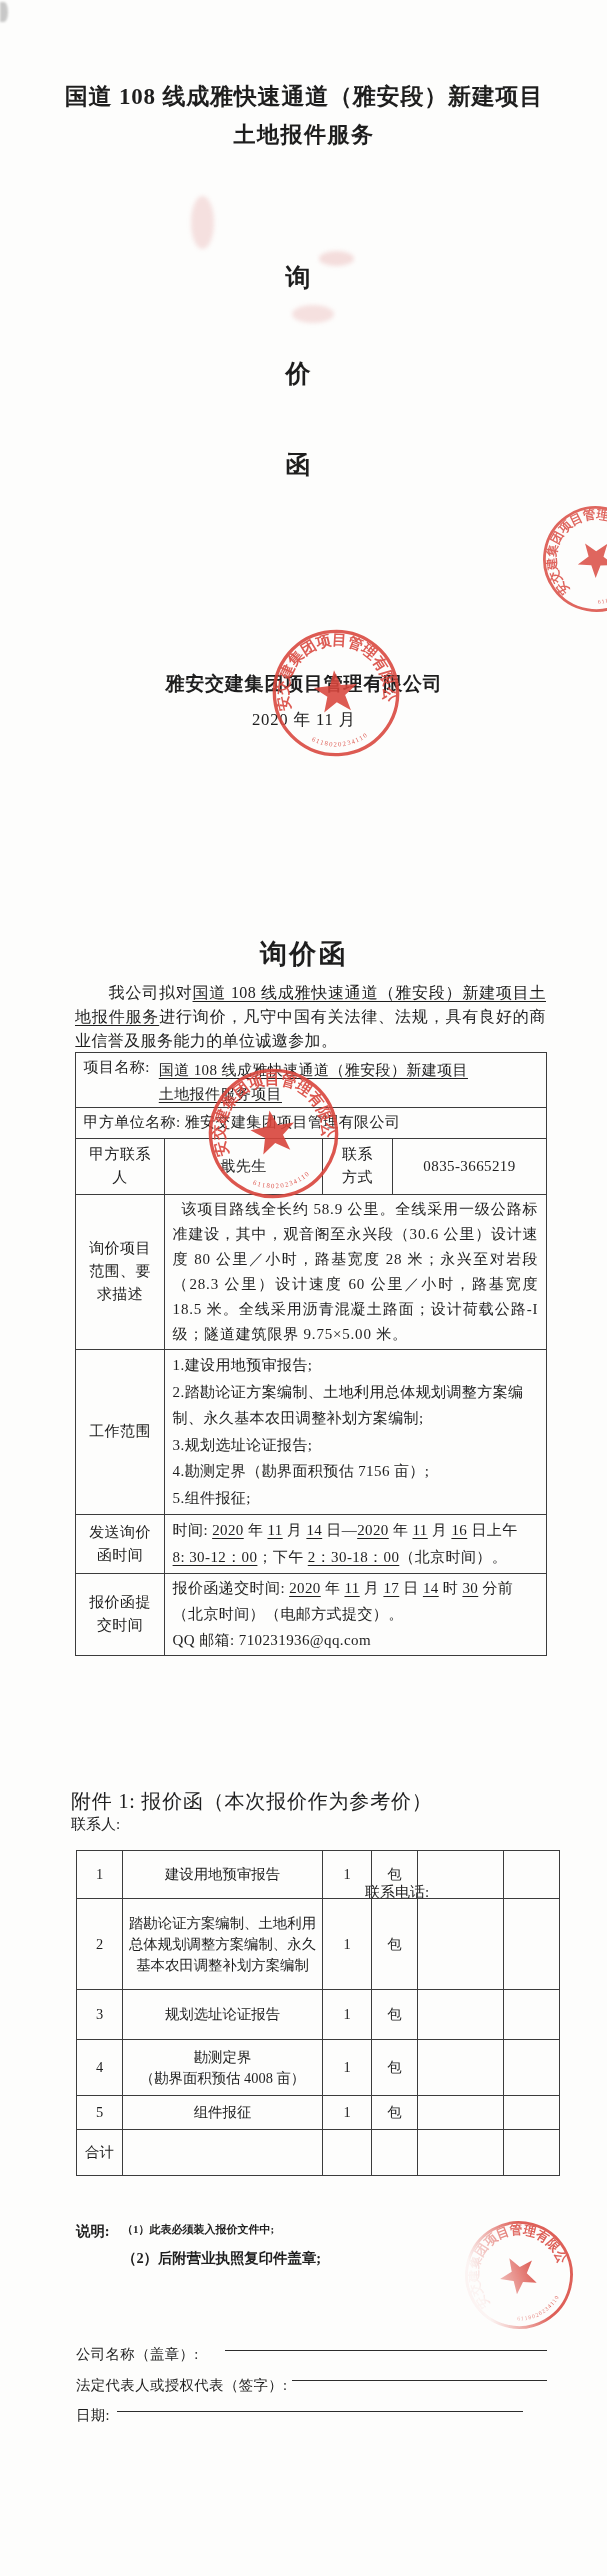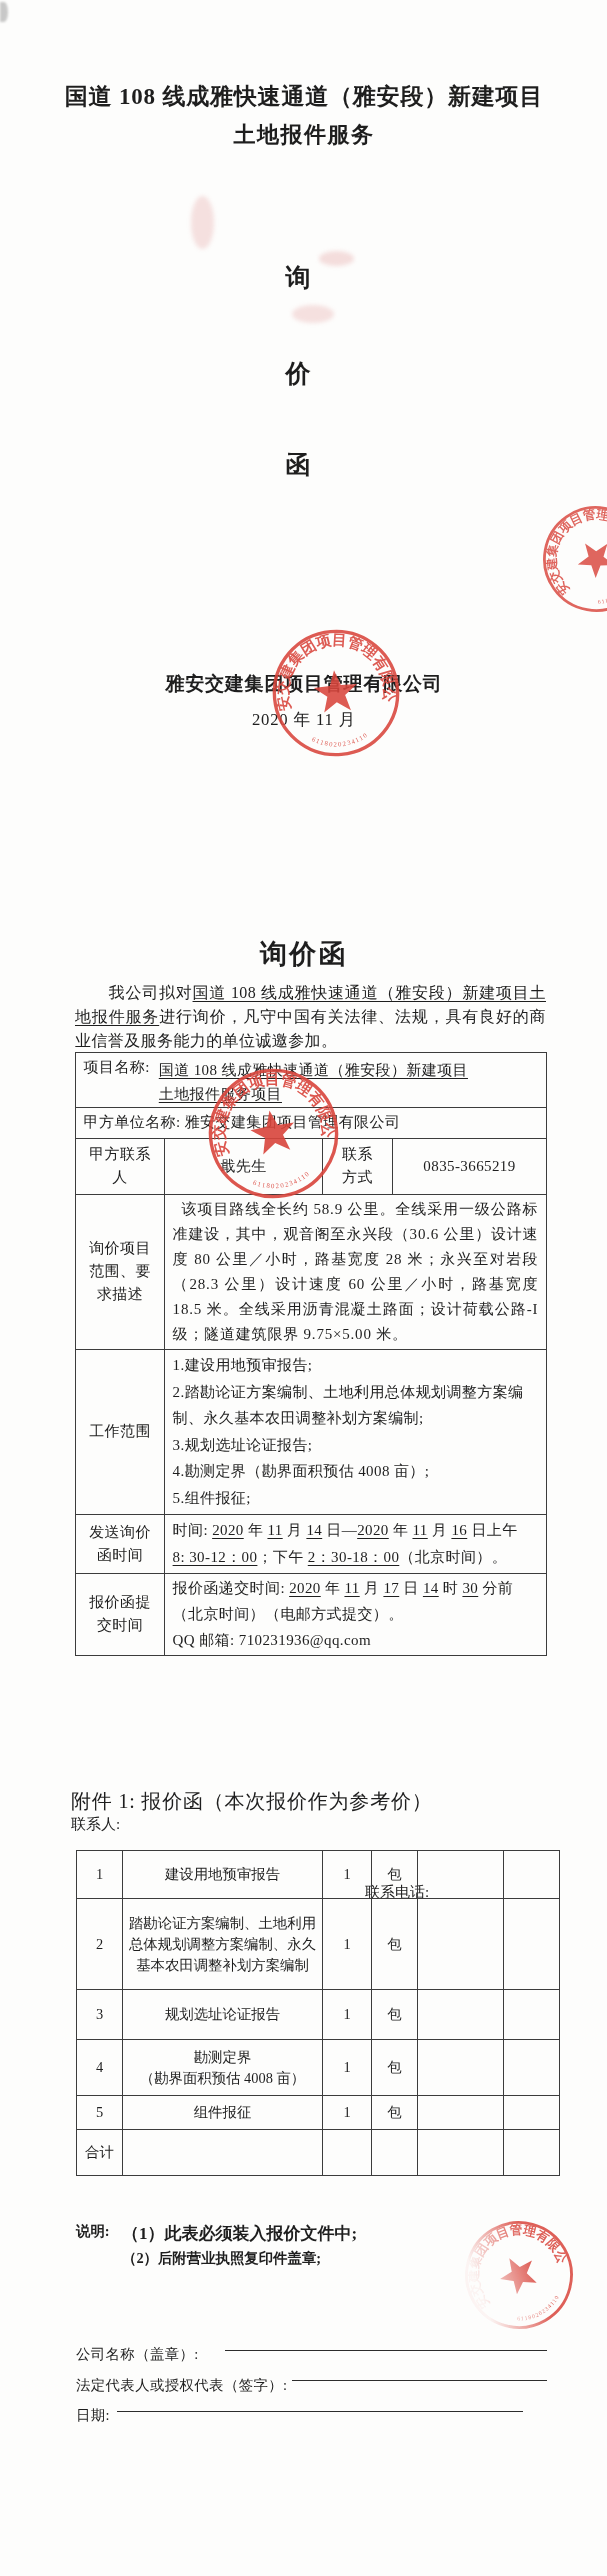--- a/index.html
+++ b/index.html
@@ -66,21 +66,21 @@
   .att-contact{left:71px;top:1815px;font-size:15px;}
   .att-phone{left:365px;top:1883px;font-size:15px;}
   .att-table{left:76px;top:1850px;}
   .att-table table{width:482px;}
   .att-table td,.att-table th{border:0.8px solid #3c3c3c;font-size:14.4px;text-align:center;vertical-align:middle;padding:1.5px 3px;font-weight:normal;line-height:21px;}
   .att-h td{height:51px;}
   .att-r1 td{height:44px;} .att-r2 td{height:87px;} .att-r3 td{height:46px;}
   .att-r4 td{height:52px;} .att-r5 td{height:30px;} .att-rt td{height:42px;}
   .pre{white-space:pre-line;}
   .notes-label{left:76px;top:2222px;font-size:14.4px;font-weight:bold;}
-  .note1{left:122px;top:2222px;font-size:17px;font-weight:bold;}
+  .note1{left:122px;top:2222px;font-size:11px;font-weight:bold;}
   .note2{left:122px;top:2249px;font-size:14.4px;font-weight:bold;}
   .sign-label{font-size:14.4px;letter-spacing:0.4px;}
   .sign-company{left:76px;top:2345px;}
   .sign-rep{left:76px;top:2376px;}
   .sign-date{left:76px;top:2406px;}
   .blank-line{position:absolute;border-bottom:0.8px solid #2c2c2c;height:16.7px;}
   .bl1{left:225px;top:2333px;width:322px;}
   .bl2{left:292px;top:2363px;width:255px;}
   .bl3{left:117px;top:2394px;width:406px;}
 </style>
@@ -168,21 +168,21 @@
             <div class="scope-text">该项目路线全长约 58.9 公里。全线采用一级公路标准建设，其中，观音阁至永兴段（30.6 公里）设计速度 80 公里／小时，路基宽度 28 米；永兴至对岩段（28.3 公里）设计速度 60 公里／小时，路基宽度 18.5 米。全线采用沥青混凝土路面；设计荷载公路-I 级；隧道建筑限界 9.75×5.00 米。</div>
           </td>
     </tr>
     <tr class="row-work">
       <td class="lbl">工作范围</td>
       <td colspan="3">
         <div class="work-items">
           <div>1.建设用地预审报告;</div>
           <div>2.踏勘论证方案编制、土地利用总体规划调整方案编制、永久基本农田调整补划方案编制;</div>
           <div>3.规划选址论证报告;</div>
-          <div>4.勘测定界（勘界面积预估 4008 亩）;</div>
+          <div>4.勘测定界（勘界面积预估 7156 亩）;</div>
           <div>5.组件报征;</div>
         </div>
       </td>
     </tr>
     <tr class="row-send">
       <td class="lbl">发送询价
 函时间</td>
       <td colspan="3">
         <div class="rich-lines">
           <div><span>时间: </span><span class="u">2020</span><span> 年 </span><span class="u">11</span><span> 月 </span><span class="u">14</span><span> 日—</span><span class="u">2020</span><span> 年 </span><span class="u">11</span><span> 月 </span><span class="u">16</span><span> 日上午</span></div>

